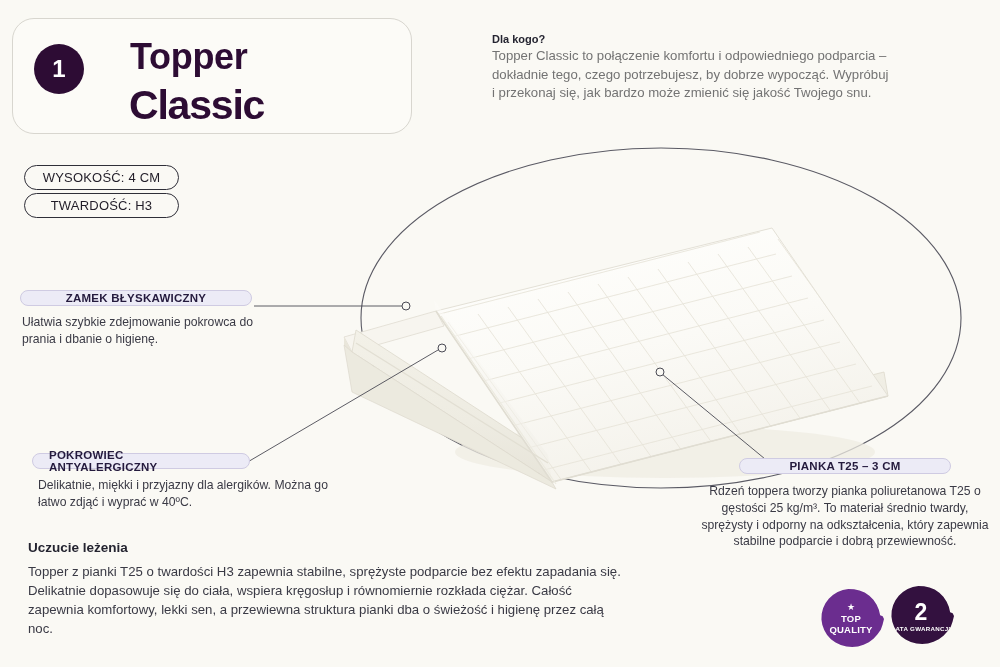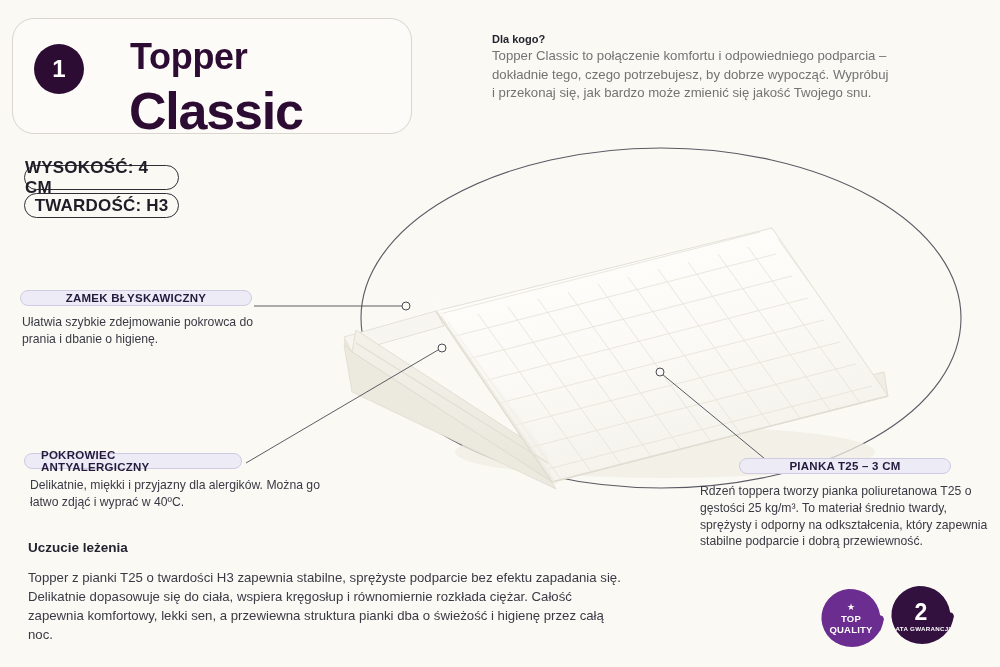--- a/index.html
+++ b/index.html
@@ -66,39 +66,39 @@
     font-size: 36px;
     font-weight: 600;
     color: #2d0c34;
     letter-spacing: -0.3px;
     line-height: 1;
   }
   .title-large {
     position: absolute;
     left: 116px;
     top: 66px;
-    font-size: 52px;
+    font-size: 41px;
     font-weight: 800;
     color: #2d0c34;
     letter-spacing: -1.2px;
     line-height: 1;
   }
 
   
   .spec-pill {
     position: absolute;
     height: 25px;
     border: 1.4px solid #2f2f38;
     border-radius: 14px;
     background: transparent;
     display: flex;
     align-items: center;
     justify-content: center;
-    font-size: 17px;
-    font-weight: 700;
+    font-size: 13px;
+    font-weight: 400;
     color: #211d28;
     letter-spacing: 0.2px;
     box-sizing: border-box;
   }
   #spec-height { left: 24px; top: 165px; width: 155px; }
   #spec-firmness { left: 24px; top: 193px; width: 155px; }
 
   
   .intro {
     position: absolute;
@@ -139,40 +139,40 @@
     font-size: 12.2px;
     line-height: 1.38;
     color: #3a3a45;
     margin-top: 8px;
   }
 
   #callout-zipper { left: 20px; top: 290px; width: 252px; }
   #callout-zipper .callout-pill { width: 232px; }
   #callout-zipper .callout-desc { margin-left: 2px; }
 
-  #callout-cover { left: 24px; top: 453px; width: 300px; }
+  #callout-cover { left: 32px; top: 453px; width: 300px; }
   #callout-cover .callout-pill { width: 218px; }
   #callout-cover .callout-desc { margin-left: 6px; }
 
-  #callout-foam { left: 700px; top: 458px; width: 290px; text-align: left; }
+  #callout-foam { left: 700px; top: 458px; width: 290px; text-align: center; }
   #callout-foam .callout-pill { width: 212px; margin: 0 auto; }
   #callout-foam .callout-desc { margin-top: 9px; }
 
   
   .feeling {
     position: absolute;
     left: 28px;
     top: 540px;
     width: 600px;
   }
   .feeling-title {
     font-size: 13.5px;
     font-weight: 700;
     color: #242430;
-    margin-bottom: 13px;
+    margin-bottom: 7px;
   }
   .feeling-body {
     font-size: 13.2px;
     line-height: 1.45;
     color: #3a3a45;
   }
 
   
   .seals {
     position: absolute;

